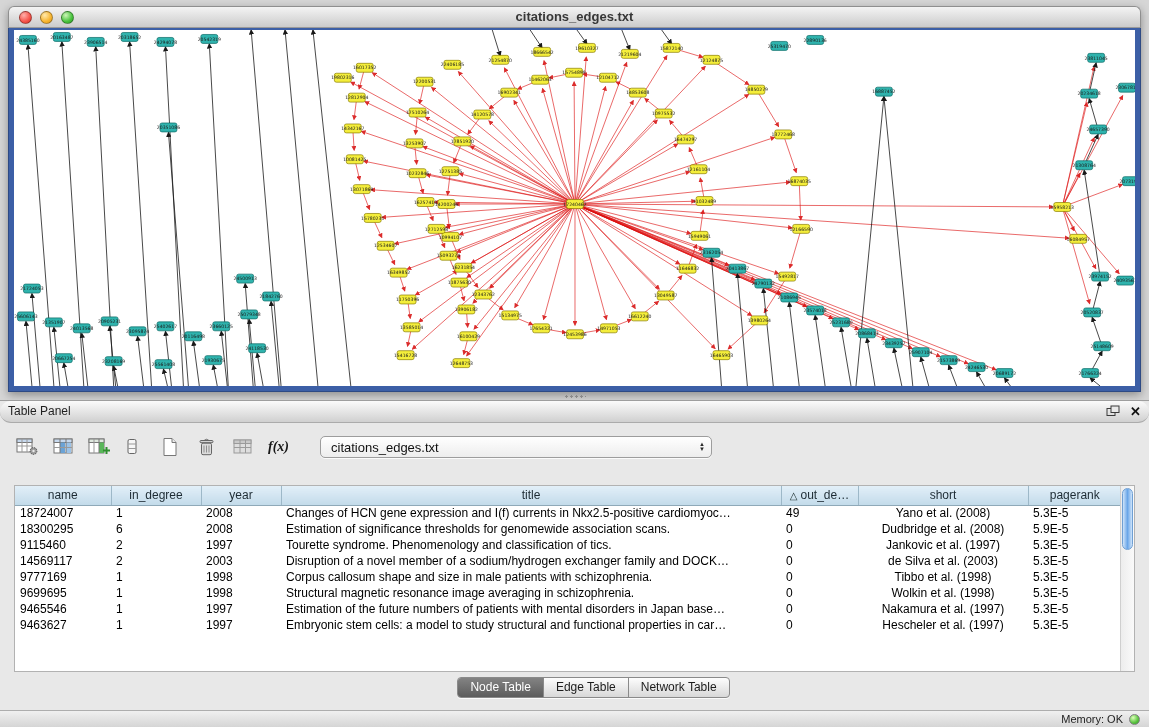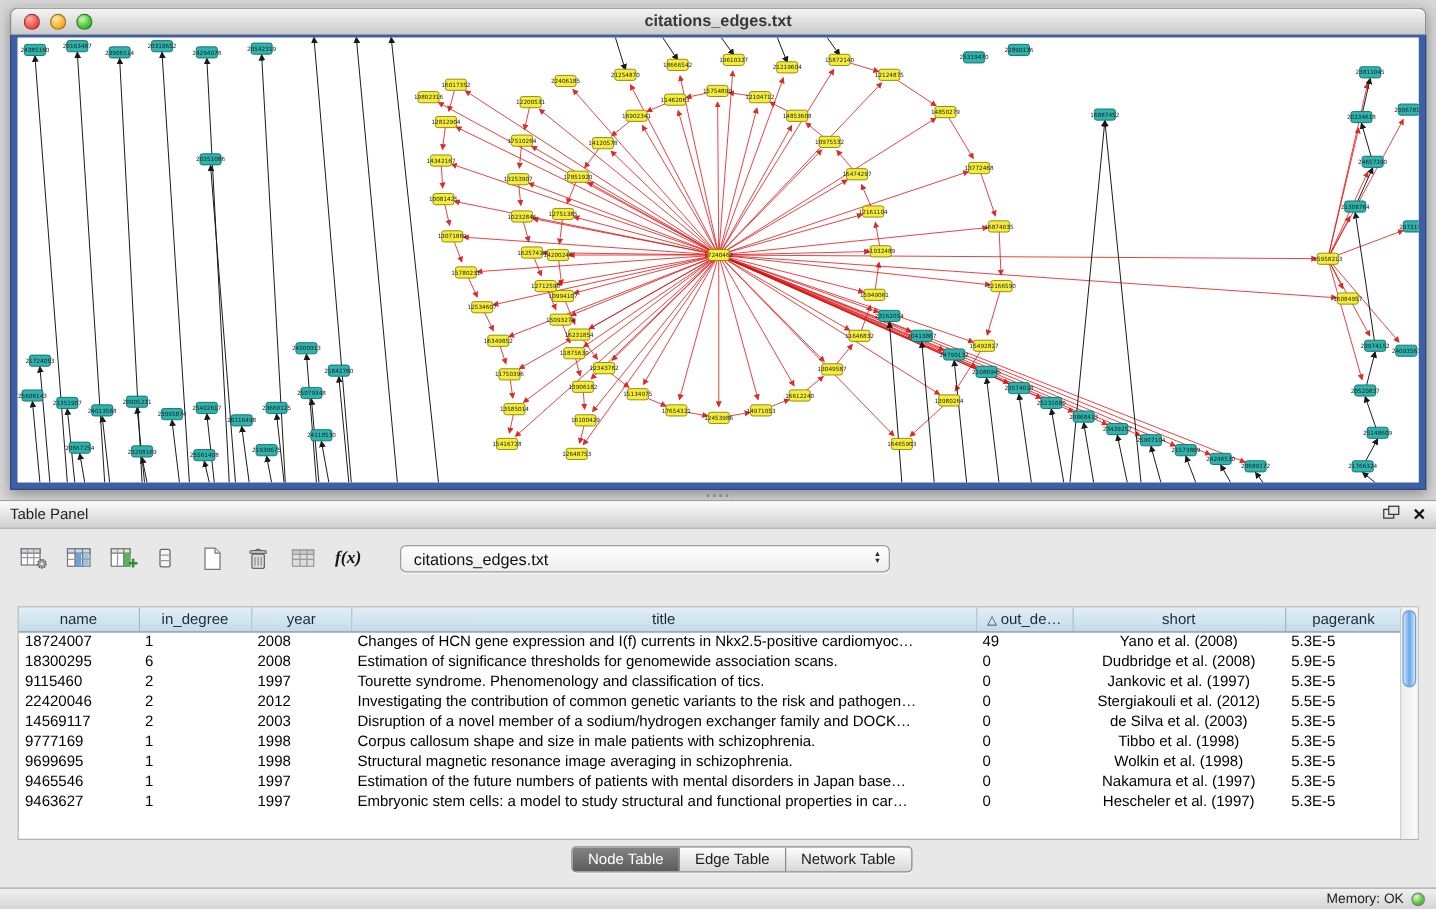--- a/index.html
+++ b/index.html
@@ -32,21 +32,21 @@
   .er{stroke:#dd1111;stroke-width:.7;opacity:.9;}
   .eb{stroke:#191919;stroke-width:.8;}
   
   .splitter{position:absolute;top:392px;left:0;width:1149px;height:8px;}
   .grip{width:22px;height:5px;margin:2px auto 0 auto;border-radius:2px;
     background:radial-gradient(circle,#8a8a8a 1px,transparent 1.4px);background-size:5px 5px;}
   
   .table-panel{position:absolute;top:400px;left:0;width:1149px;height:310px;
     background:#e8e8e8;border-top:1px solid #9e9e9e;box-sizing:border-box;}
   .panel-header{height:21px;background:linear-gradient(#fbfbfb,#d0d0d0);
-    border-bottom:1px solid #ababab;position:relative;}
+    border-bottom:1px solid #ababab;position:relative;border-radius:11px;}
   .panel-title{font-size:12px;line-height:21px;padding-left:8px;color:#1f1f1f;}
   .header-actions{position:absolute;right:8px;top:0;height:21px;display:flex;align-items:center;gap:10px;}
   .close-x{font-size:13px;font-weight:bold;color:#111;cursor:default;line-height:21px;}
   
   .toolbar{position:absolute;top:30px;left:16px;height:32px;display:flex;align-items:center;gap:9px;}
   .tool-btn{width:27px;height:26px;display:flex;align-items:center;justify-content:flex-start;border-radius:3px;}
   .fx{font-family:"Liberation Serif",serif;font-style:italic;font-weight:bold;font-size:14px;color:#161616;}
   .combo{margin-left:16px;width:392px;height:22px;box-sizing:border-box;
     border:1px solid #9d9d9d;border-radius:5px;background:linear-gradient(#ffffff,#ededed);
     display:flex;align-items:center;position:relative;box-shadow:0 1px 0 rgba(255,255,255,.8);}
@@ -905,29 +905,20 @@
             <tr>
               <td>9115460</td>
               <td>2</td>
               <td>1997</td>
               <td>Tourette syndrome. Phenomenology and classification of tics.</td>
               <td>0</td>
               <td class="center">Jankovic et al. (1997)</td>
               <td>5.3E-5</td>
             </tr>
             <tr>
-              <td>22420046</td>
-              <td>2</td>
-              <td>2012</td>
-              <td>Investigating the contribution of common genetic variants to the risk and pathogen…</td>
-              <td>0</td>
-              <td class="center">Stergiakouli et al. (2012)</td>
-              <td>5.5E-5</td>
-            </tr>
-            <tr>
               <td>14569117</td>
               <td>2</td>
               <td>2003</td>
               <td>Disruption of a novel member of a sodium/hydrogen exchanger family and DOCK…</td>
               <td>0</td>
               <td class="center">de Silva et al. (2003)</td>
               <td>5.3E-5</td>
             </tr>
             <tr>
               <td>9777169</td>

